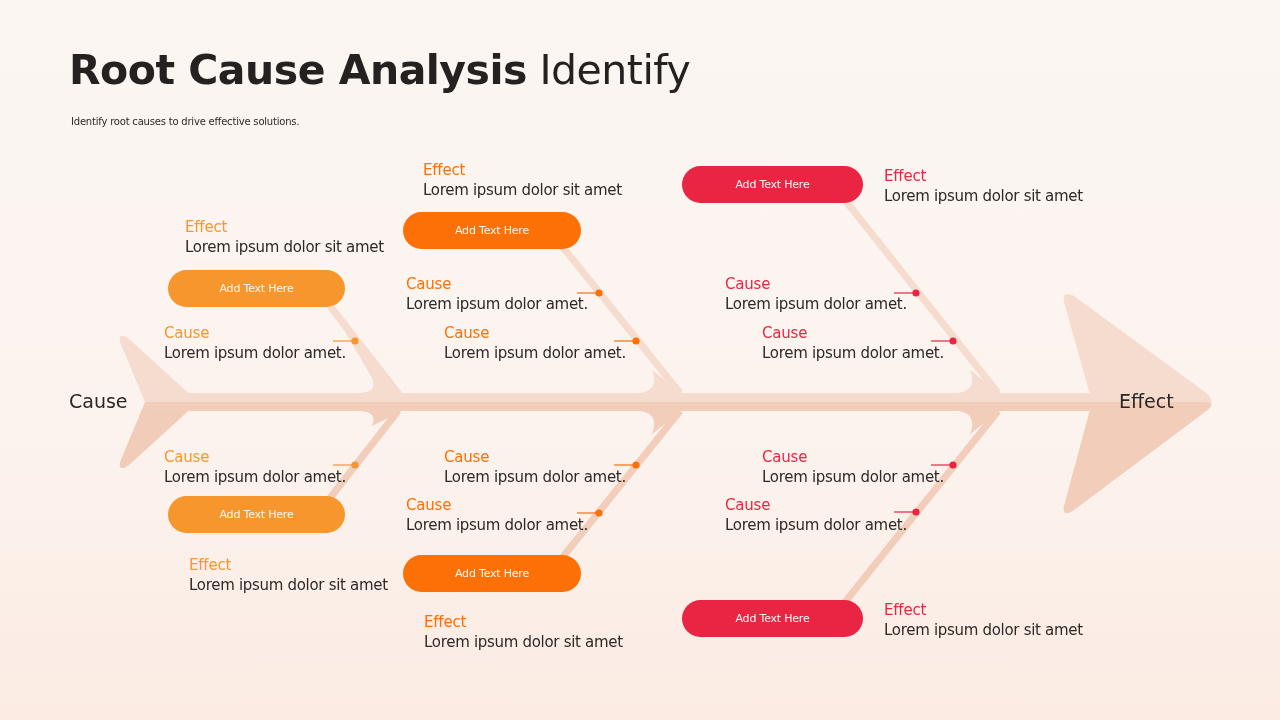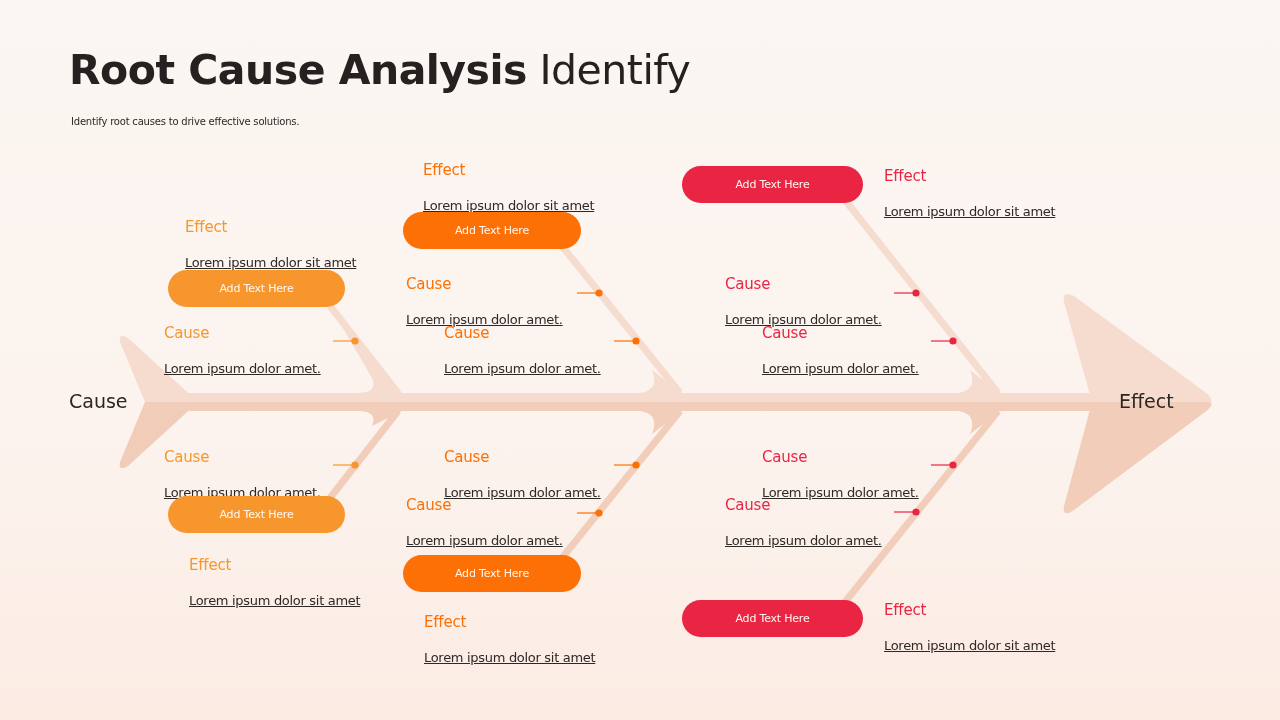--- a/index.html
+++ b/index.html
@@ -25,21 +25,21 @@
   .end-label {
     position: absolute; font-size: 19px; color: #2a2624; white-space: nowrap;
   }
   .pill {
     position: absolute; height: 37px; border-radius: 19px;
     color: #fff8f2; font-size: 11px; display: flex; align-items: center; justify-content: center;
     white-space: nowrap; cursor: pointer; letter-spacing: -0.2px;
   }
   .blk { position: absolute; white-space: nowrap; }
   .blk .h { font-size: 15px; line-height: 20px; letter-spacing: -0.2px; }
-  .blk .t { font-size: 13px; line-height: 18px; color: #2e2926; margin-top: 17px; letter-spacing: -0.3px; text-decoration: underline; }
+  .blk .t { font-size: 15px; line-height: 18px; color: #2e2926; margin-top: 1px; letter-spacing: -0.3px; }
 </style>
 </head>
 <body>
 
 <div class="title">
   <span class="bold">Root Cause Analysis</span>
   <span class="light">Identify</span>
 </div>
 <div class="subtitle">Identify root causes to drive effective solutions.</div>
 

